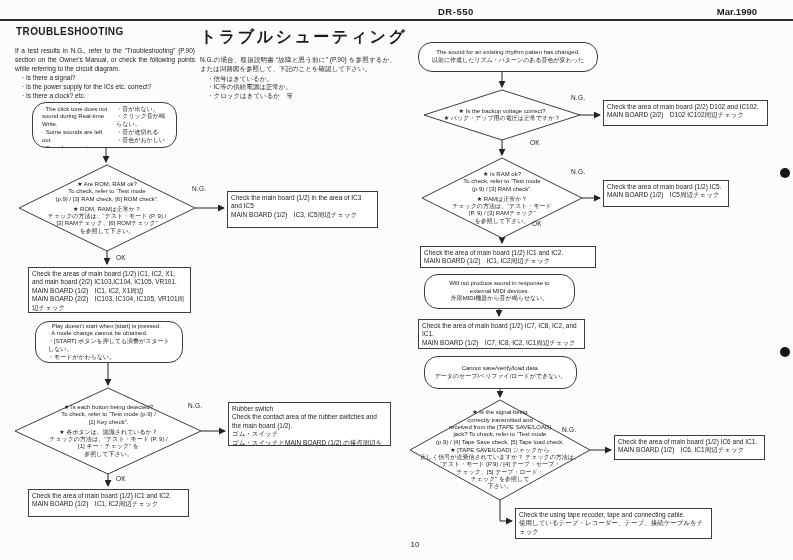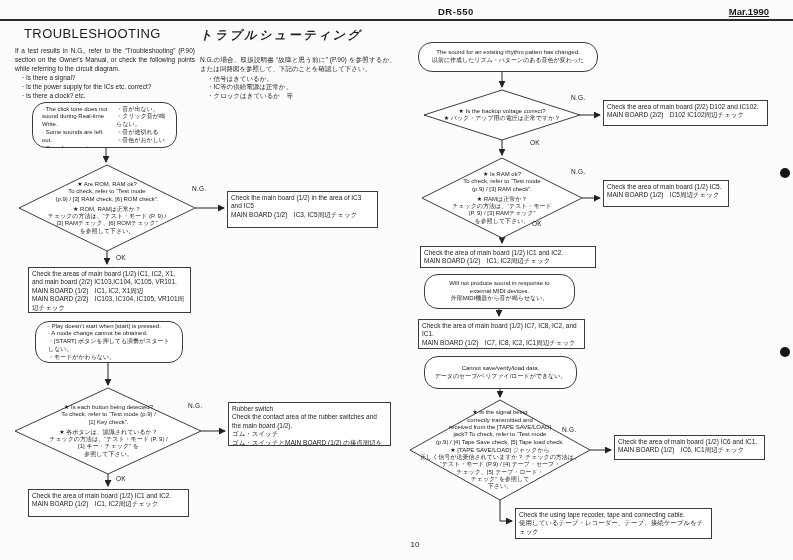--- a/index.html
+++ b/index.html
@@ -3,23 +3,23 @@
 <meta charset="utf-8">
 <style>
   html,body{margin:0;padding:0;background:#e9e9e6;}
   .page{
     position:relative;width:793px;height:560px;background:#fcfcfa;
     font-family:"Liberation Sans","DejaVu Sans",sans-serif;color:#1a1a1a;
     overflow:hidden;
   }
   .hrule{position:absolute;left:0;top:19px;width:793px;height:2px;background:#2a2a2a;}
   .model{position:absolute;left:412px;top:6px;font-size:9.5px;font-weight:bold;letter-spacing:.5px;margin-left:26px;}
-  .date{position:absolute;right:24px;top:6px;font-size:9.5px;font-weight:bold;text-decoration:underline;}
-  .title-en{position:absolute;left:24px;top:26px;font-size:13px;font-weight:normal;letter-spacing:.4px;}
-  .title-ja{position:absolute;left:200px;top:27px;font-size:12px;font-weight:bold;letter-spacing:2.5px;font-style:italic;}
+  .date{position:absolute;right:36px;top:6px;font-size:9.5px;font-weight:bold;}
+  .title-en{position:absolute;left:16px;top:26px;font-size:10px;font-weight:bold;letter-spacing:.4px;}
+  .title-ja{position:absolute;left:200px;top:27px;font-size:16px;font-weight:bold;letter-spacing:2.5px;}
   .introcol{position:absolute;font-size:6.5px;line-height:1.35;}
   .introcol .bullets{white-space:pre-line;padding-left:7px;margin-top:1px;}
   .introcol .body{white-space:pre-line;text-align:justify;}
   svg.wires{position:absolute;left:0;top:0;pointer-events:none;}
   .box{
     position:absolute;border:1px solid #3c3c3c;background:#fff;
     font-size:6.5px;line-height:1.3;padding:2px 3px;box-sizing:border-box;overflow:hidden;
   }
   .box .t{white-space:pre-line;}
   .term{

